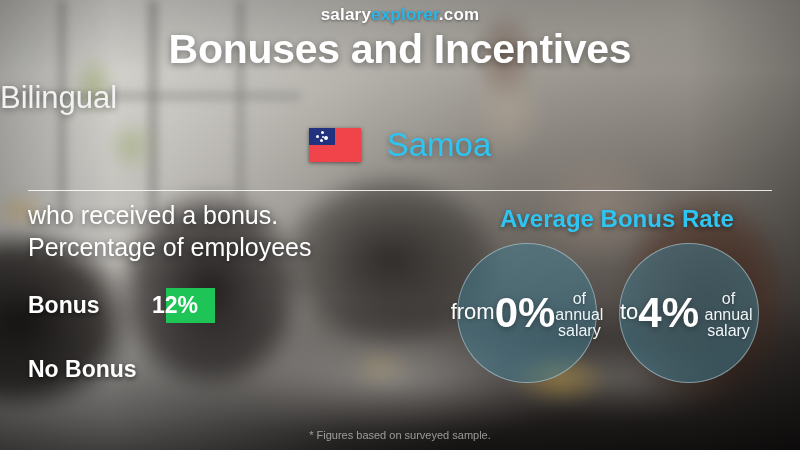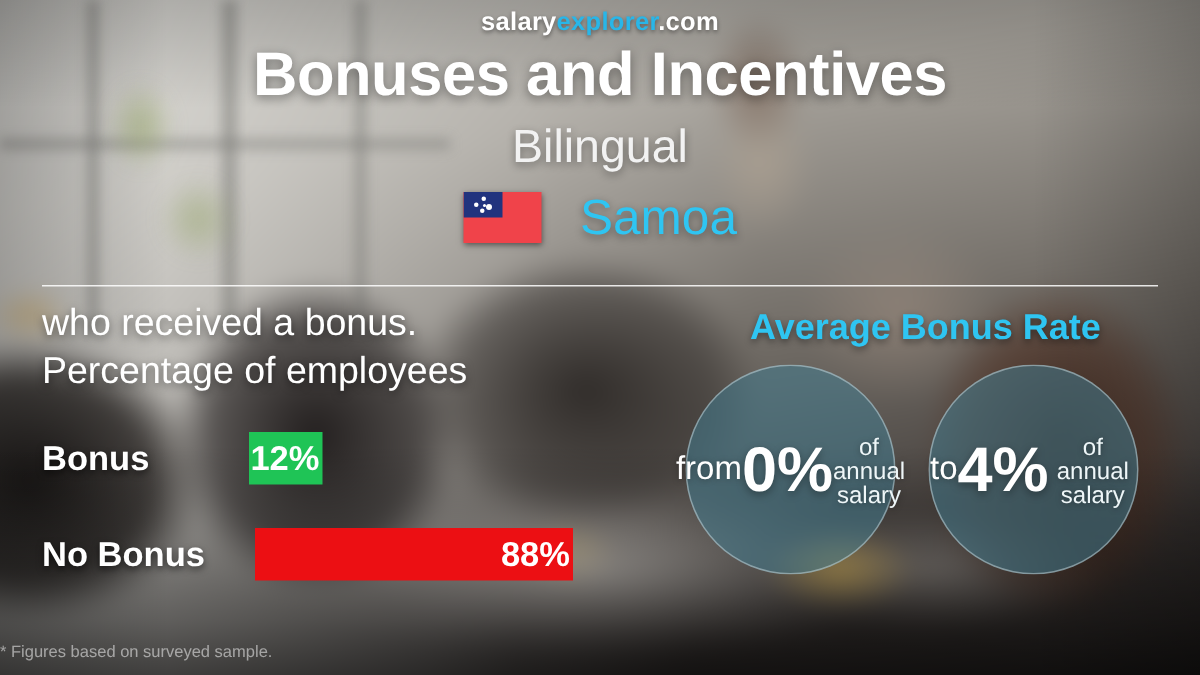--- a/index.html
+++ b/index.html
@@ -103,21 +103,20 @@
     color: #ffffff;
     font-size: 41px;
     font-weight: bold;
     letter-spacing: -0.3px;
     text-shadow: 0 2px 7px rgba(0,0,0,.4);
   }
   .subtitle {
     position: absolute;
     left: 0; right: 0;
     top: 80px;
-    text-align: center;
     color: #f2f2f2;
     font-size: 31px;
     font-weight: 300;
     text-shadow: 0 2px 6px rgba(0,0,0,.4);
   }
 
   .country-row {
     position: absolute;
     left: 0; right: 0;
     top: 126px;
@@ -201,21 +200,21 @@
     text-shadow: 0 2px 5px rgba(0,0,0,.6);
   }
   .bar {
     position: absolute;
     top: 0;
     height: 35px;
     display: flex;
     align-items: center;
     justify-content: flex-end;
     box-sizing: border-box;
-    padding-right: 2px;
+    padding-right: 17px;
   }
   .bar .val {
     color: #ffffff;
     font-size: 23px;
     font-weight: bold;
   }
   .bar-bonus {
     left: 138px;
     width: 49px;
     background: #1fc456;
@@ -278,20 +277,21 @@
     font-weight: 300;
     line-height: 1;
     margin-top: 3px;
     text-shadow: 0 1px 4px rgba(0,0,0,.35);
   }
 
   .footnote {
     position: absolute;
     left: 0; right: 0;
     bottom: 9px;
+    text-align: center;
     color: rgba(225,225,225,.62);
     font-size: 11px;
     font-weight: 300;
   }
 </style>
 </head>
 <body>
 
 <div id="canvas">
 
@@ -332,23 +332,20 @@
 
     <div class="bars">
       <div class="bar-row">
         <div class="bar-label">Bonus</div>
         <div class="bar bar-bonus">
           <span class="val">12%</span>
         </div>
       </div>
       <div class="bar-row">
         <div class="bar-label">No Bonus</div>
-        <div class="bar bar-nobonus">
-          <span class="val">88%</span>
-        </div>
       </div>
     </div>
 
     <div class="rate-heading">Average Bonus Rate</div>
 
     <div class="circle circle-left">
       <div class="pre">from</div>
       <div class="big">0%</div>
       <div class="sub">of annual salary</div>
     </div>

